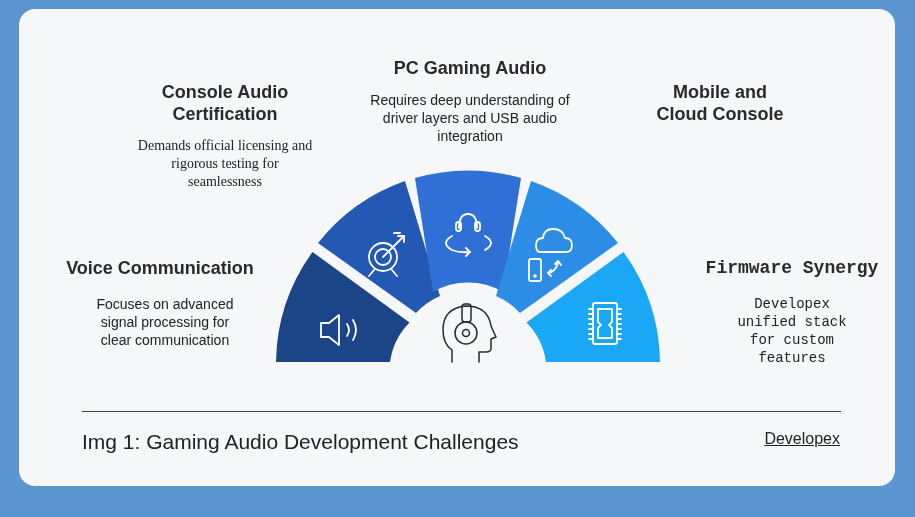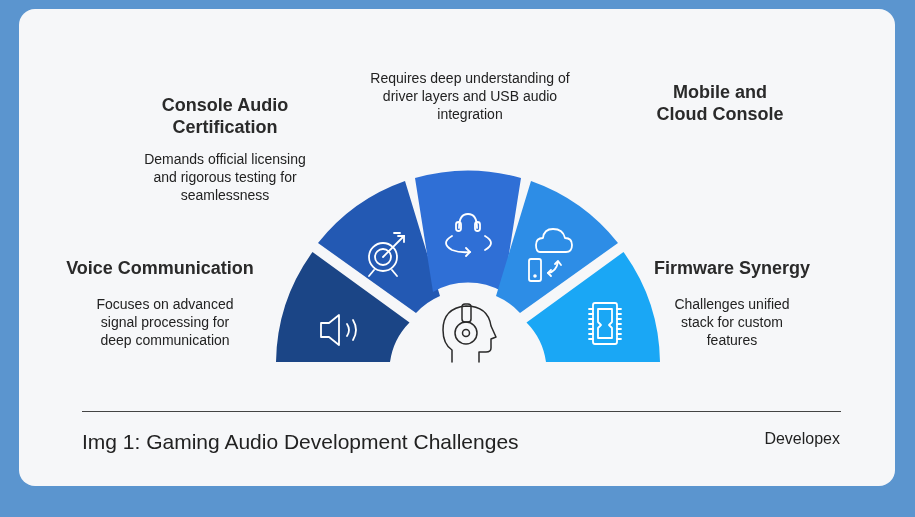--- a/index.html
+++ b/index.html
@@ -4,21 +4,21 @@
 <style>
   html,body{margin:0;padding:0;}
   body{width:915px;height:517px;background:#5b95cf;position:relative;overflow:hidden;font-family:"Liberation Sans","DejaVu Sans",sans-serif;}
   .card{position:absolute;left:19px;top:9px;width:876px;height:477px;background:#f6f7f9;border-radius:16px;}
   .label{position:absolute;text-align:center;color:#222;}
   .title{font-weight:bold;font-size:18px;line-height:22px;color:#2a2a2a;}
   .desc{font-size:14px;line-height:18px;color:#222;margin-top:12px;}
   svg.diagram{position:absolute;left:0;top:0;}
   .divider{position:absolute;left:82px;top:411px;width:759px;height:1px;background:#444;}
   .caption{position:absolute;left:82px;top:430px;font-size:21px;color:#222;}
-  .brand{position:absolute;right:75px;top:430px;font-size:16px;color:#222;}
+  .brand{position:absolute;right:75px;top:430px;font-size:16px;color:#222;text-decoration:underline;}
 </style>
 </head>
 <body>
 
 <div class="card"></div>
 
 <svg class="diagram" width="915" height="517" viewBox="0 0 915 517">
 
   <path fill="#1b4586" d="M276,362 A192,192 0 0 1 312.5,252 L409.5,322.5 A70,70 0 0 0 390,362 Z"></path>
 
@@ -70,36 +70,37 @@
   <g fill="none" stroke="#2a2a2a" stroke-width="1.5" stroke-linecap="round" stroke-linejoin="round">
     <path d="M452,362 L452,350 Q443,344 443,330 Q443,308 466,306 Q488,306 491,326 L496,337 L491,339 L491,348 Q491,352 486,352 L479,352 L479,362"></path>
     <rect x="462" y="304" width="9" height="18" rx="3"></rect>
     <circle cx="466" cy="333" r="11"></circle>
     <circle cx="466" cy="333" r="3.5"></circle>
   </g>
 </svg>
 
 <div class="label" style="left:55px;top:257px;width:210px;text-align:center;">
   <div class="title">Voice Communication</div>
-  <div class="desc" style="width:160px;margin-left:30px;margin-top:16px;">Focuses on advanced signal processing for deep communication</div>
+  <div class="desc" style="width:160px;margin-left:30px;margin-top:16px;">Focuses on advanced signal processing for clear communication</div>
 </div>
 
-<div class="label" style="left:142px;top:94px;width:166px;">
+<div class="label" style="left:142px;top:81px;width:166px;">
   <div class="title" style="width:150px;margin:0 auto;">Console Audio Certification</div>
-  <div class="desc" style="width:180px;margin-left:-7px;">Demands official licensing and rigorous testing for seamlessness</div>
+  <div class="desc" style="width:180px;margin-left:-7px;font-family:Liberation Serif, serif;">Demands official licensing and rigorous testing for seamlessness</div>
 </div>
 
 <div class="label" style="left:365px;top:57px;width:210px;">
+  <div class="title">PC Gaming Audio</div>
   <div class="desc" style="width:200px;margin-left:5px;text-align:center;">Requires deep understanding of driver layers and USB audio integration</div>
 </div>
 
 <div class="label" style="left:620px;top:81px;width:200px;">
   <div class="title" style="width:130px;margin:0 auto;">Mobile and Cloud Console</div>
 </div>
 
-<div class="label" style="left:642px;top:257px;width:180px;">
+<div class="label" style="left:702px;top:257px;width:180px;font-family:Liberation Mono, monospace;">
   <div class="title">Firmware Synergy</div>
-  <div class="desc" style="width:140px;margin-left:20px;margin-top:16px;">Challenges unified stack for custom features</div>
+  <div class="desc" style="width:140px;margin-left:20px;margin-top:16px;">Developex unified stack for custom features</div>
 </div>
 
 <div class="divider"></div>
 <div class="caption">Img 1: Gaming Audio Development Challenges</div>
 <div class="brand">Developex</div>
 
 </body></html>

